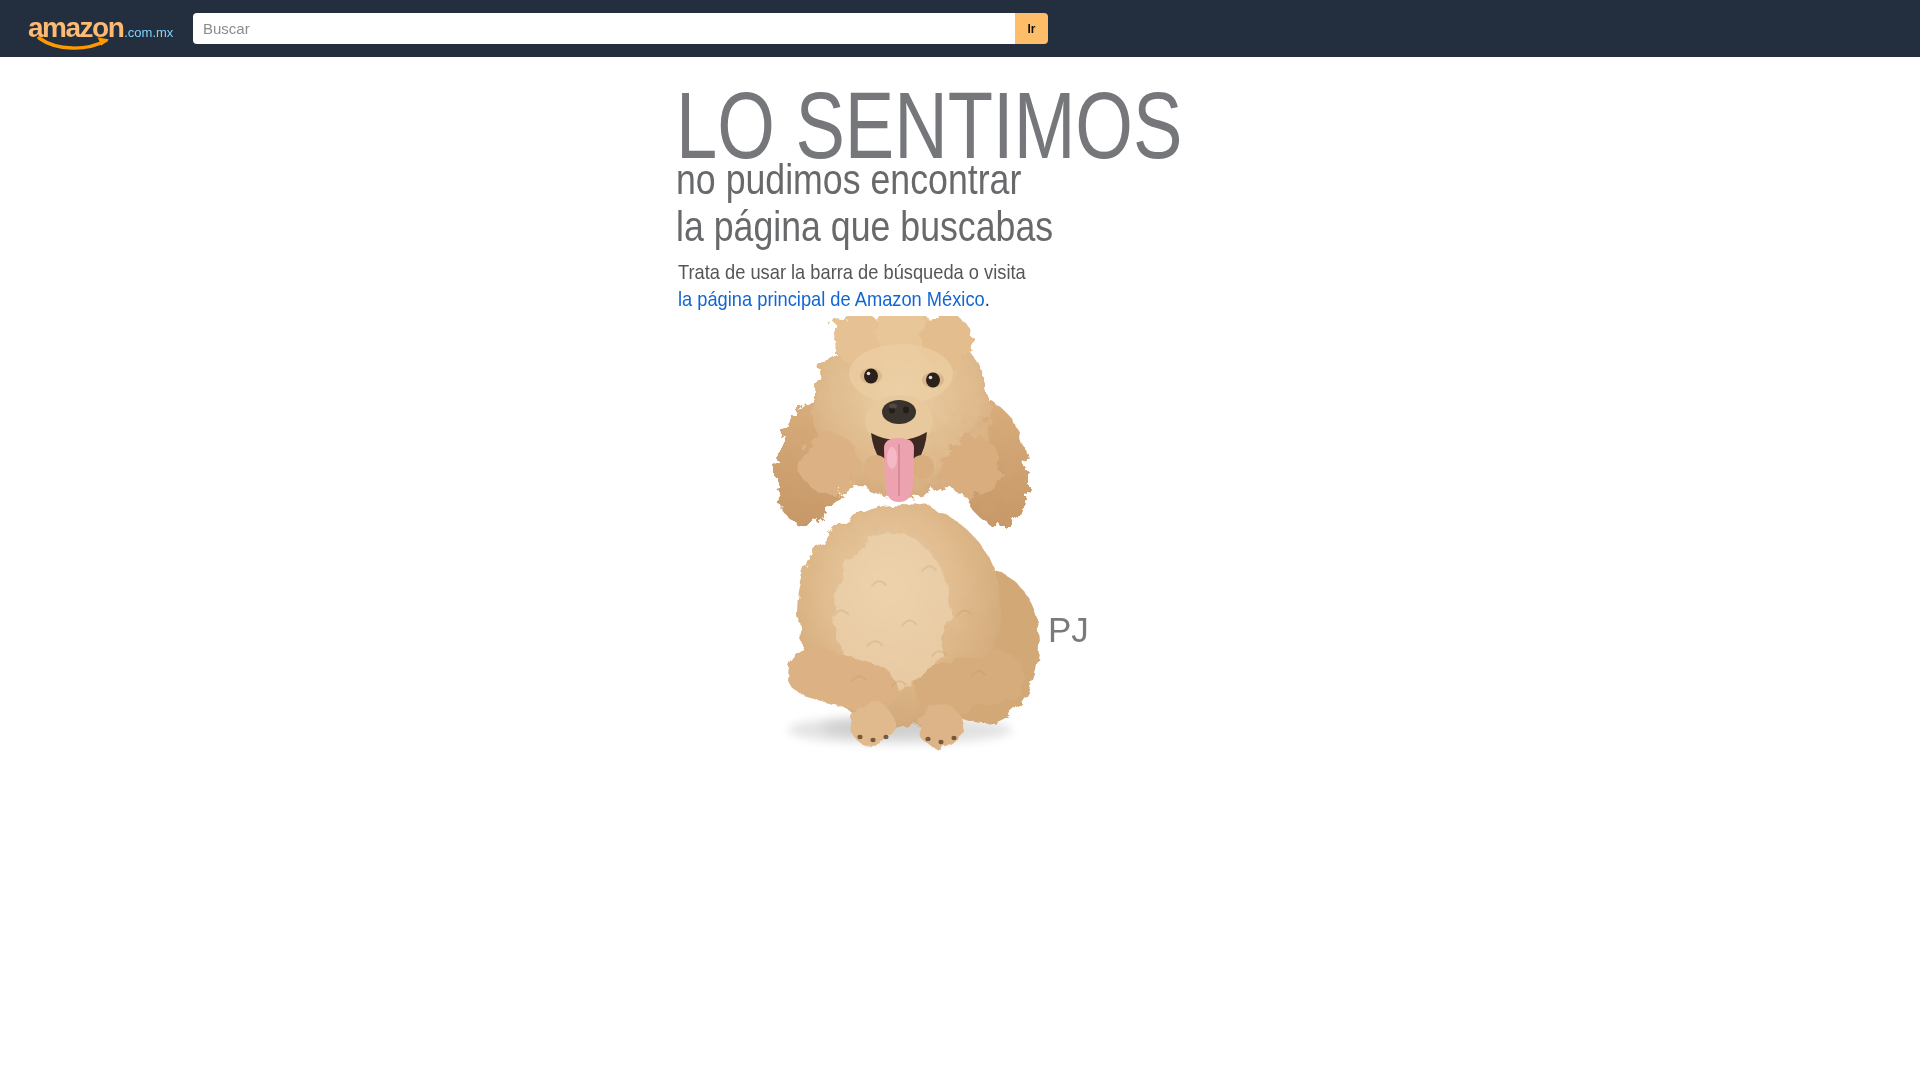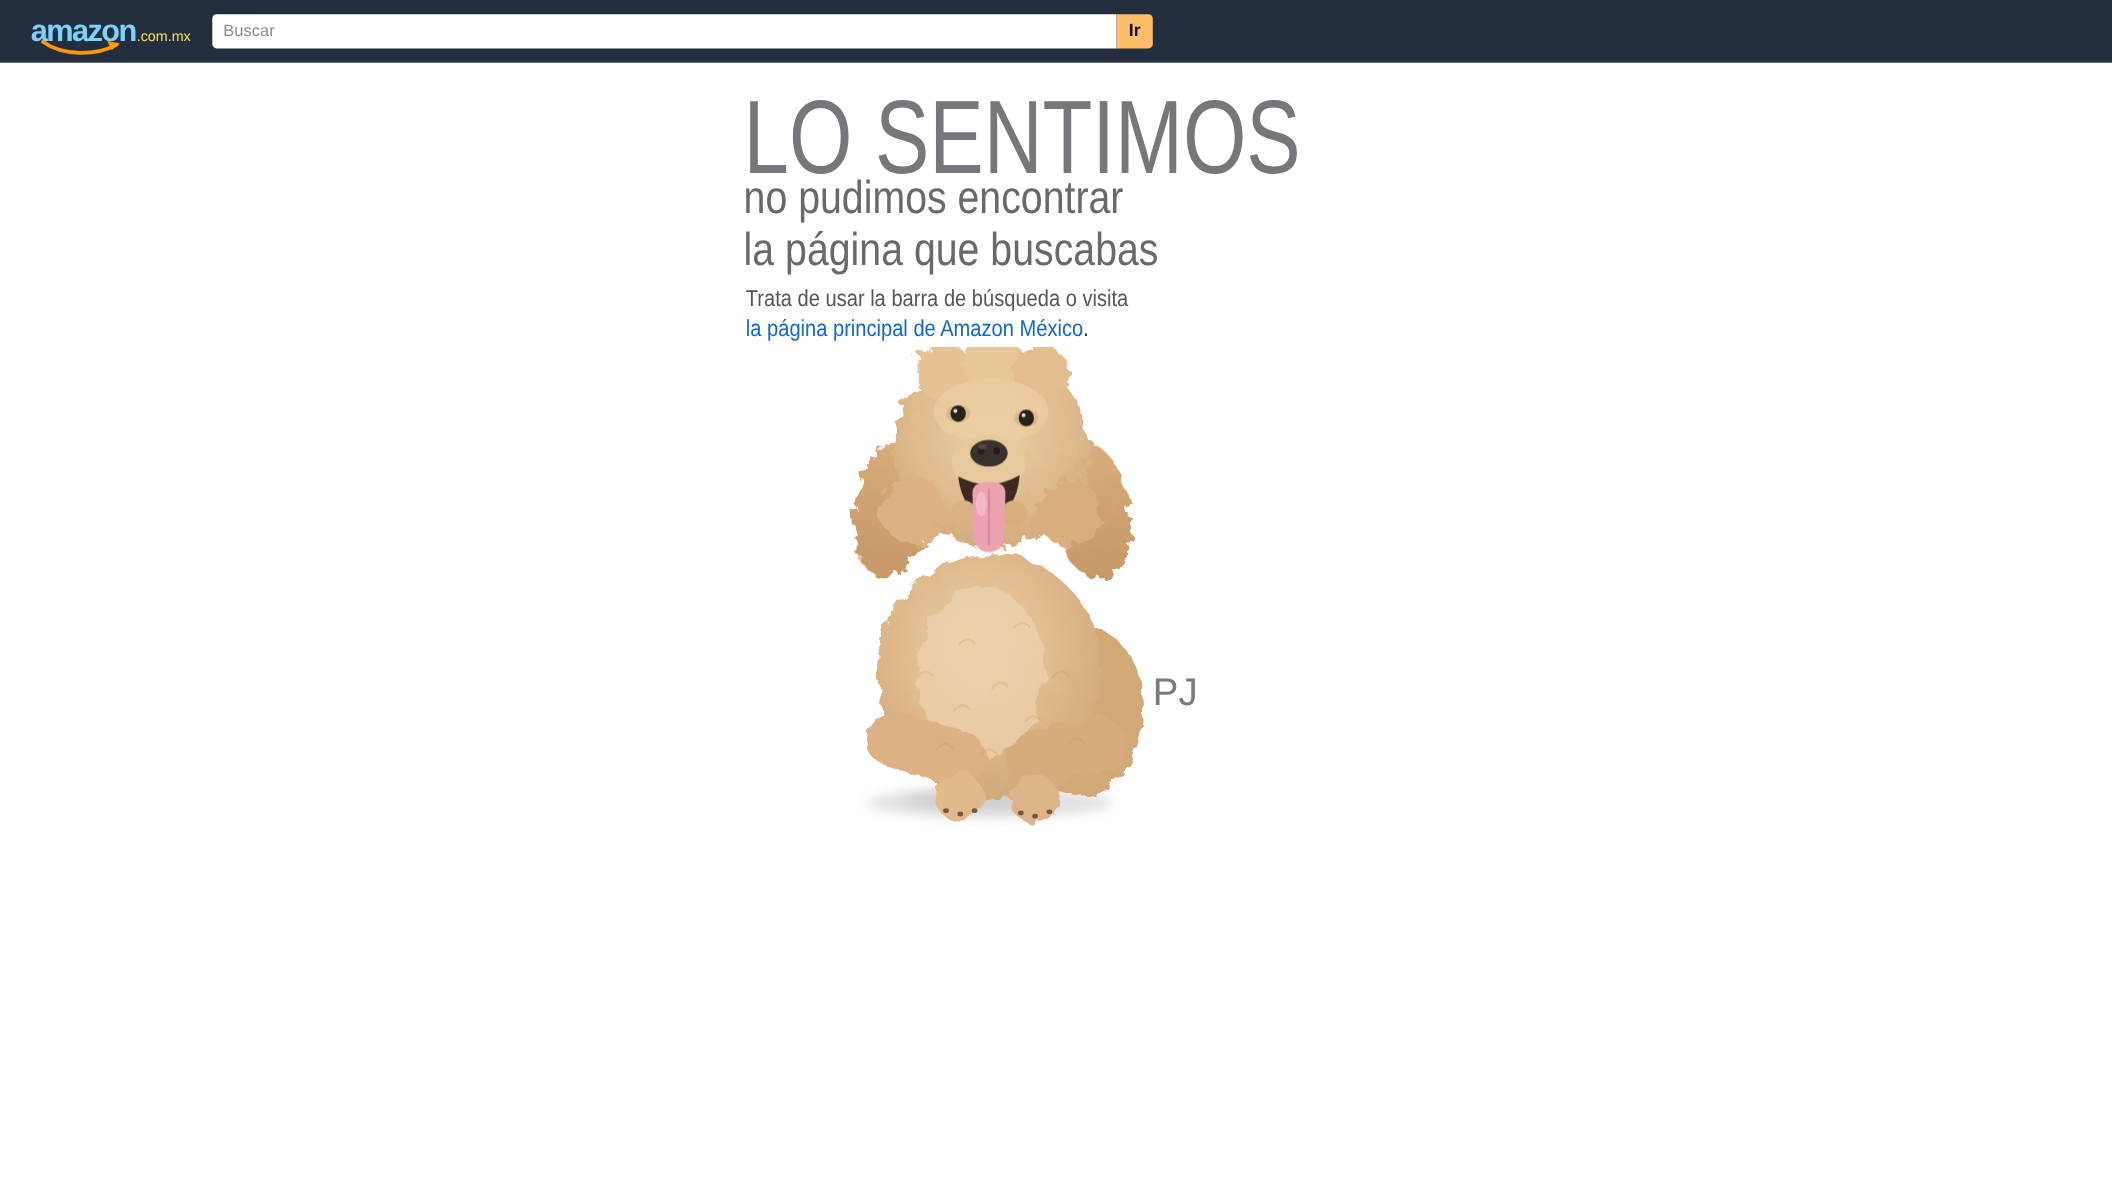--- a/index.html
+++ b/index.html
@@ -14,34 +14,34 @@
   *{box-sizing:border-box;margin:0;padding:0;}
   html,body{width:1920px;height:1080px;background:#ffffff;
     font-family:"Liberation Sans",sans-serif;overflow:hidden;}
 
   
   .topnav{position:absolute;left:0;top:0;width:1920px;height:57px;
     background:var(--header_bg);}
   .logo{position:absolute;left:28px;top:10px;width:150px;height:40px;
     cursor:pointer;white-space:nowrap;}
   .logo .brand{font-size:28px;font-weight:bold;letter-spacing:-1.5px;
-    color:#7dd3fc;line-height:36px;}
-  .logo .suffix{font-size:13px;color:#fde047;margin-left:1px;}
+    color:#fdba74;line-height:36px;}
+  .logo .suffix{font-size:13px;color:#7dd3fc;margin-left:1px;}
   .logo svg.smile{position:absolute;left:7px;top:26px;width:80px;height:18px;}
 
   .searchbar{position:absolute;left:193px;top:13px;width:855px;height:23px;
     display:flex;}
   .searchbar input{flex:1;height:31px;border:none;outline:none;
     border-radius:4px 0 0 4px;padding:0 10px;font-size:15px;
     font-family:"Liberation Sans",sans-serif;color:#111;}
   .searchbar input::placeholder{color:#8b8b8b;opacity:1;}
   .searchbar button{width:33px;height:31px;border:none;cursor:pointer;
     background:var(--search_button_bg);border-radius:0 4px 4px 0;
     font-family:"Liberation Sans",sans-serif;
-    font-size:16px;font-weight:bold;color:var(--search_button_text);}
+    font-size:12px;font-weight:bold;color:var(--search_button_text);}
 
   
   .page-title{position:absolute;left:676px;top:78px;
     font-size:95px;font-weight:200;line-height:95px;color:var(--title_gray);
     transform:scaleX(.78);transform-origin:left top;white-space:nowrap;}
   .page-sub{position:absolute;left:676px;top:156px;
     font-size:42px;font-weight:300;line-height:47px;color:#68696b;
     transform:scaleX(.85);transform-origin:left top;white-space:nowrap;}
   .help{position:absolute;left:678px;top:258px;
     font-size:21px;line-height:27px;color:#565656;

